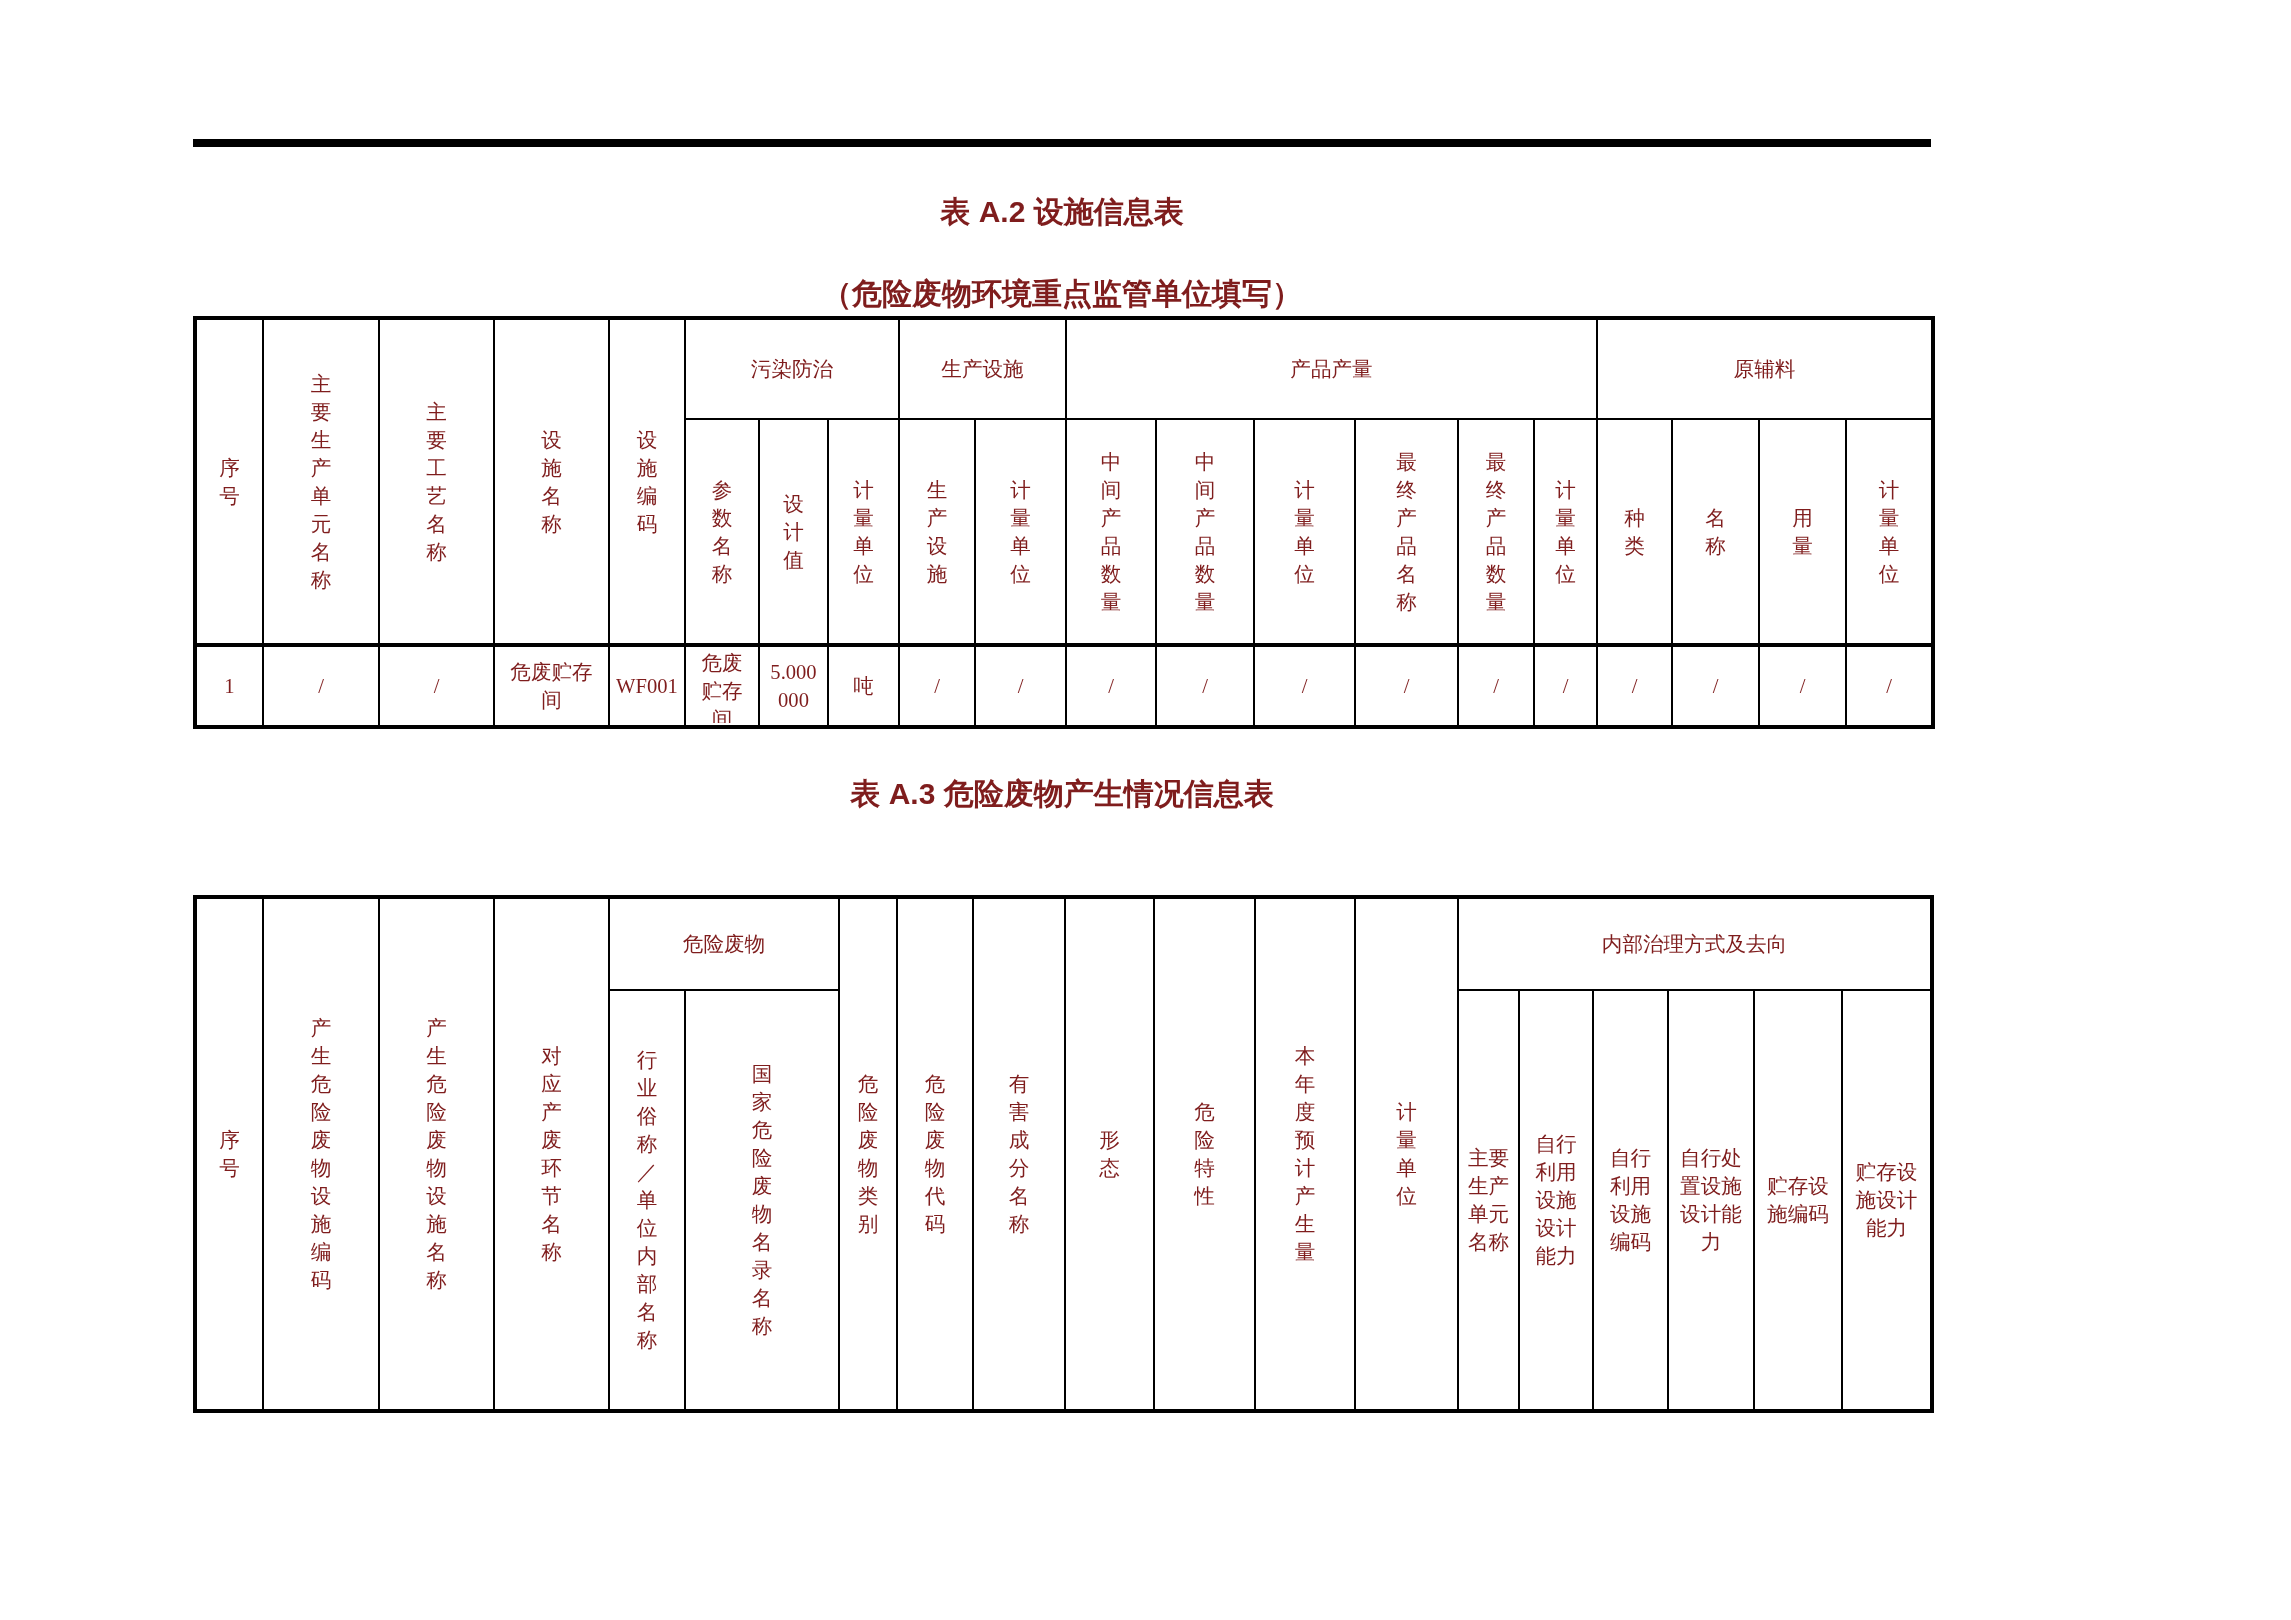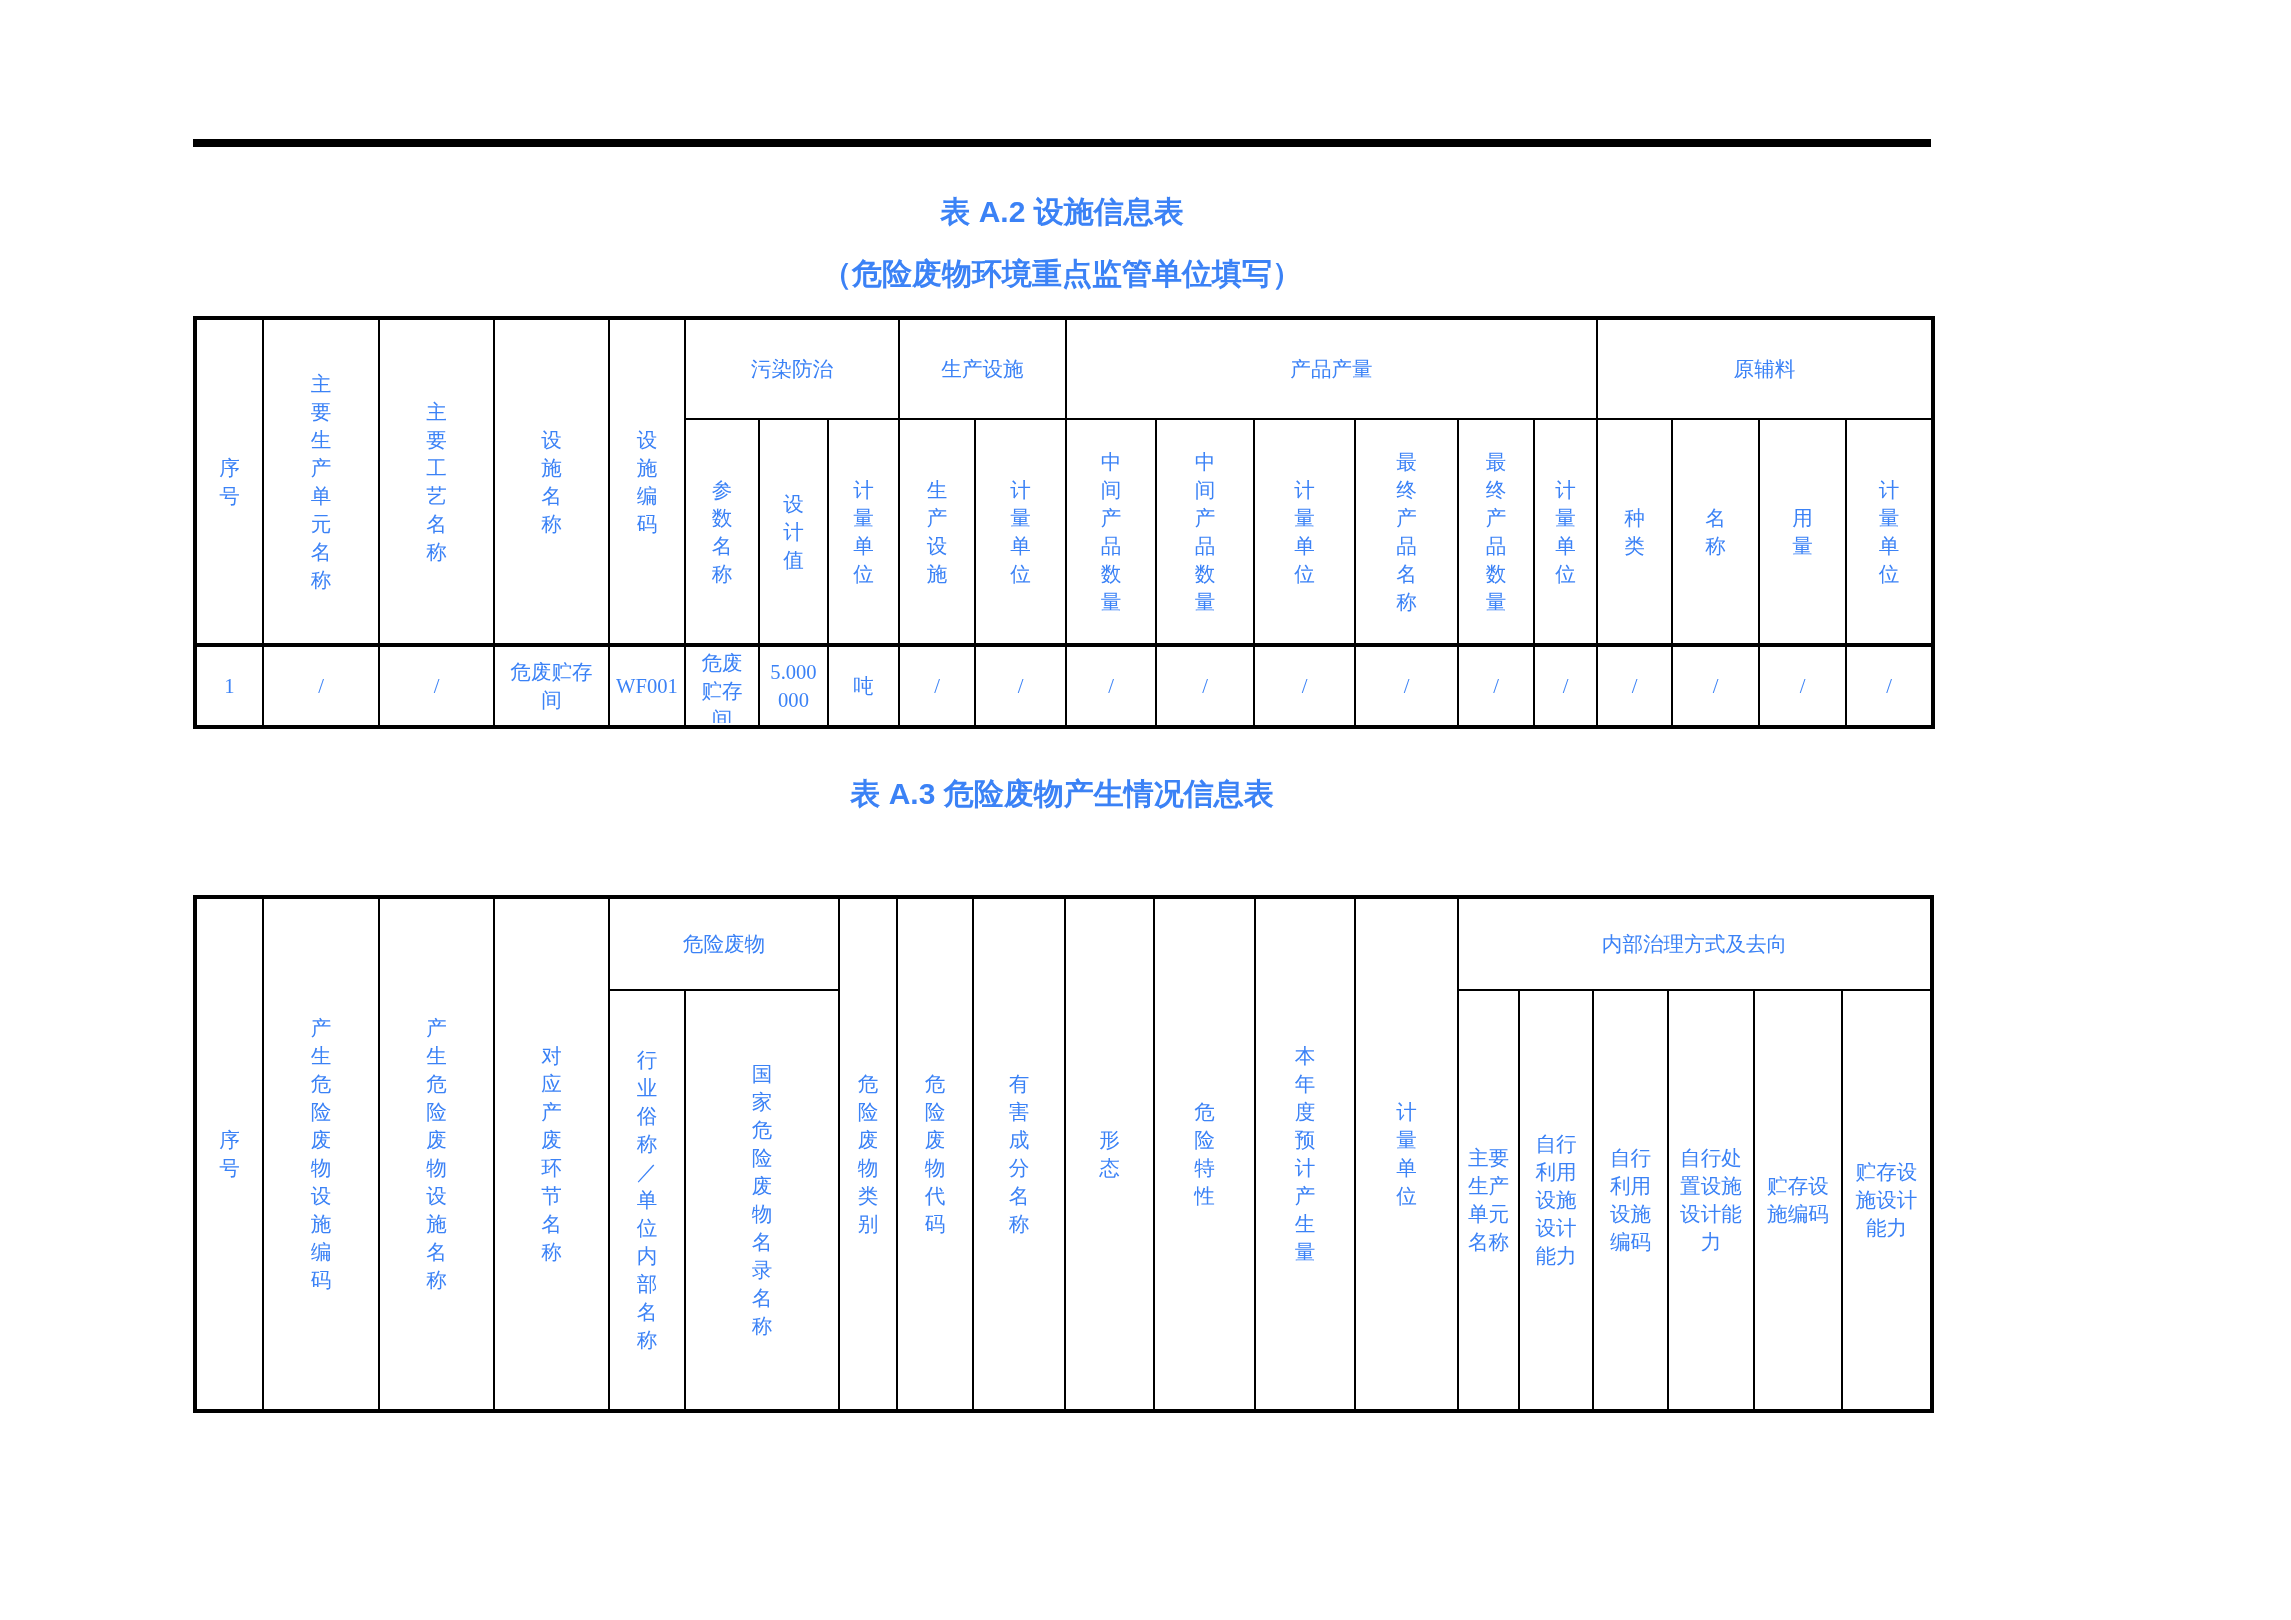--- a/index.html
+++ b/index.html
@@ -1,42 +1,42 @@
 <!DOCTYPE html>
 <html><head>
 <meta charset="utf-8">
 <style>
   html,body { margin:0; padding:0; background:#ffffff; }
   .page {
     position: relative;
     width: 2292px;
     height: 1620px;
     background: #ffffff;
-    color: #3b82f6;
+    color: #7f1d1d;
     font-family: "Liberation Serif", serif;
     overflow: hidden;
   }
   .top-rule {
     position: absolute;
     left: 193px; top: 139px;
     width: 1738px; height: 7.8px;
     background: #000000;
   }
   .doc-title {
     position: absolute;
     left: 193px; width: 1738px;
     text-align: center;
     font-family: "Liberation Sans", sans-serif;
     font-weight: bold;
     font-size: 30px;
     line-height: 35px;
     white-space: pre;
   }
   #title-a2    { top: 194px; }
-  #subtitle-a2 { top: 256px; }
+  #subtitle-a2 { top: 276px; }
   #title-a3    { top: 776px; }
   #subtitle-a3 { top: 838px; }
 
   table.sheet {
     position: absolute;
     left: 193px;
     width: 1738px;
     border-collapse: collapse;
     table-layout: fixed;
     border: 4.9px solid #000;

